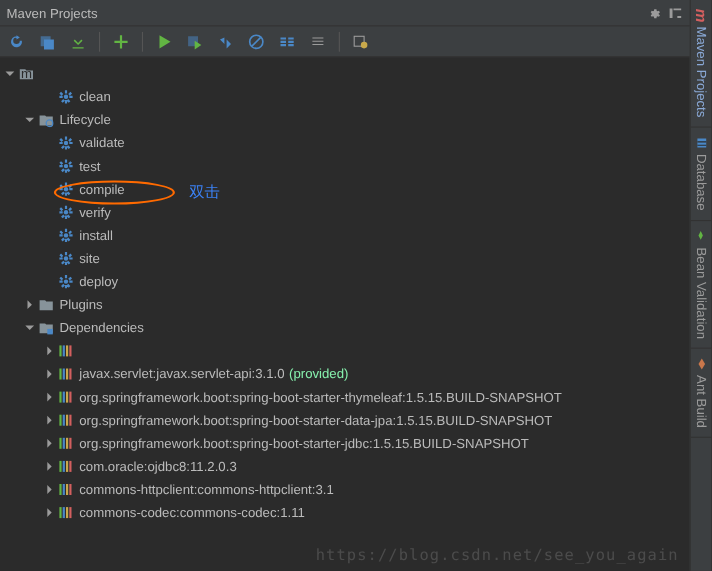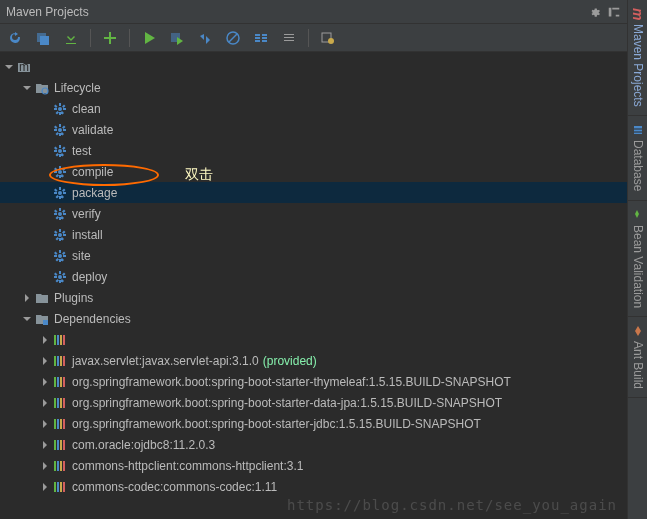--- a/index.html
+++ b/index.html
@@ -20,21 +20,21 @@
   .tree-row { display: flex; align-items: center; height: 21px; padding-left: 4px; cursor: pointer; white-space: nowrap; }
   .tree-row.selected { background: #0d293e; }
   .chevron { width: 14px; height: 14px; display: inline-flex; align-items: center; justify-content: center; flex-shrink:0;}
   .node-icon { width: 16px; height: 16px; display: inline-flex; align-items: center; justify-content: center; margin-right: 4px; flex-shrink:0;}
   .node-label { color: #bbbbbb; }
   .node-hint { color: #86efac; margin-left: 4px; }
   .indent-0 { padding-left: 2px; }
   .indent-1 { padding-left: 20px; }
   .indent-2 { padding-left: 38px; }
   .annotation-circle { position:absolute; border:2px solid #ff6a00; border-radius:50%/50%; width:110px; height:22px; left:49px; top:164px; pointer-events:none;}
-  .annotation-text { position:absolute; color:#fef9c3; font-size:14px; left:185px; top:166px; pointer-events:none; font-family: Liberation Mono, monospace;}
+  .annotation-text { position:absolute; color:#3b82f6; font-size:14px; left:172px; top:166px; pointer-events:none; font-family: Liberation Mono, monospace;}
   .watermark { position:absolute; bottom:6px; right:10px; color:#888; opacity:.35; font-family: monospace; font-size:14px; letter-spacing:1px; pointer-events:none;}
 </style>
 </head>
 <body>
 
 <div class="main">
   <div class="header">
     <span class="header-title">Maven Projects</span>
     <div class="header-icons">
       <svg width="14" height="14" viewBox="0 0 16 16">
@@ -119,20 +119,30 @@
           </svg>
         </span>
         <span class="node-icon">
           <svg width="14" height="14" viewBox="0 0 14 14">
             <path fill="#87939a" d="M1 3h5l1 1h6v8H1z"></path>
             <text x="7" y="11" font-size="7" fill="#2b2b2b" text-anchor="middle">m</text>
           </svg>
         </span>
         <span class="node-label"></span>
       </div>
+      <div class="tree-row indent-2">
+        <span class="chevron"></span>
+        <span class="node-icon">
+          <svg width="14" height="14" viewBox="0 0 14 14">
+            <circle cx="7" cy="7" r="2" fill="#4a88c7"></circle>
+            <path fill="#4a88c7" d="M6 1h2v3H6zM6 10h2v3H6zM1 6h3v2H1zM10 6h3v2h-3zM2.5 2.5l2 2-1.5 1.5-2-2zM9 9l2 2-1.5 1.5-2-2zM11 2.5l-2 2L10.5 6l2-2zM4.5 9l-2 2L4 12.5l2-2z"></path>
+          </svg>
+        </span>
+        <span class="node-label">clean</span>
+      </div>
       <div class="tree-row indent-1">
         <span class="chevron">
           <svg width="10" height="10" viewBox="0 0 10 10">
             <path fill="#9b9b9b" d="M1 3l4 4 4-4z"></path>
           </svg>
         </span>
         <span class="node-icon">
           <svg width="14" height="14" viewBox="0 0 14 14">
             <path fill="#87939a" d="M1 3h5l1 1h6v8H1z"></path>
             <circle cx="10" cy="10" r="3" fill="none" stroke="#4a88c7" stroke-width="1.2"></circle>
@@ -141,30 +151,20 @@
         <span class="node-label">Lifecycle</span>
       </div>
       <div class="tree-row indent-2">
         <span class="chevron"></span>
         <span class="node-icon">
           <svg width="14" height="14" viewBox="0 0 14 14">
             <circle cx="7" cy="7" r="2" fill="#4a88c7"></circle>
             <path fill="#4a88c7" d="M6 1h2v3H6zM6 10h2v3H6zM1 6h3v2H1zM10 6h3v2h-3zM2.5 2.5l2 2-1.5 1.5-2-2zM9 9l2 2-1.5 1.5-2-2zM11 2.5l-2 2L10.5 6l2-2zM4.5 9l-2 2L4 12.5l2-2z"></path>
           </svg>
         </span>
-        <span class="node-label">clean</span>
-      </div>
-      <div class="tree-row indent-2">
-        <span class="chevron"></span>
-        <span class="node-icon">
-          <svg width="14" height="14" viewBox="0 0 14 14">
-            <circle cx="7" cy="7" r="2" fill="#4a88c7"></circle>
-            <path fill="#4a88c7" d="M6 1h2v3H6zM6 10h2v3H6zM1 6h3v2H1zM10 6h3v2h-3zM2.5 2.5l2 2-1.5 1.5-2-2zM9 9l2 2-1.5 1.5-2-2zM11 2.5l-2 2L10.5 6l2-2zM4.5 9l-2 2L4 12.5l2-2z"></path>
-          </svg>
-        </span>
         <span class="node-label">validate</span>
       </div>
       <div class="tree-row indent-2">
         <span class="chevron"></span>
         <span class="node-icon">
           <svg width="14" height="14" viewBox="0 0 14 14">
             <circle cx="7" cy="7" r="2" fill="#4a88c7"></circle>
             <path fill="#4a88c7" d="M6 1h2v3H6zM6 10h2v3H6zM1 6h3v2H1zM10 6h3v2h-3zM2.5 2.5l2 2-1.5 1.5-2-2zM9 9l2 2-1.5 1.5-2-2zM11 2.5l-2 2L10.5 6l2-2zM4.5 9l-2 2L4 12.5l2-2z"></path>
           </svg>
         </span>
@@ -172,30 +172,20 @@
       </div>
       <div class="tree-row indent-2">
         <span class="chevron"></span>
         <span class="node-icon">
           <svg width="14" height="14" viewBox="0 0 14 14">
             <circle cx="7" cy="7" r="2" fill="#4a88c7"></circle>
             <path fill="#4a88c7" d="M6 1h2v3H6zM6 10h2v3H6zM1 6h3v2H1zM10 6h3v2h-3zM2.5 2.5l2 2-1.5 1.5-2-2zM9 9l2 2-1.5 1.5-2-2zM11 2.5l-2 2L10.5 6l2-2zM4.5 9l-2 2L4 12.5l2-2z"></path>
           </svg>
         </span>
         <span class="node-label">compile</span>
-      </div>
-      <div class="tree-row indent-2 selected">
-        <span class="chevron"></span>
-        <span class="node-icon">
-          <svg width="14" height="14" viewBox="0 0 14 14">
-            <circle cx="7" cy="7" r="2" fill="#4a88c7"></circle>
-            <path fill="#4a88c7" d="M6 1h2v3H6zM6 10h2v3H6zM1 6h3v2H1zM10 6h3v2h-3zM2.5 2.5l2 2-1.5 1.5-2-2zM9 9l2 2-1.5 1.5-2-2zM11 2.5l-2 2L10.5 6l2-2zM4.5 9l-2 2L4 12.5l2-2z"></path>
-          </svg>
-        </span>
-        <span class="node-label">package</span>
       </div>
       <div class="tree-row indent-2">
         <span class="chevron"></span>
         <span class="node-icon">
           <svg width="14" height="14" viewBox="0 0 14 14">
             <circle cx="7" cy="7" r="2" fill="#4a88c7"></circle>
             <path fill="#4a88c7" d="M6 1h2v3H6zM6 10h2v3H6zM1 6h3v2H1zM10 6h3v2h-3zM2.5 2.5l2 2-1.5 1.5-2-2zM9 9l2 2-1.5 1.5-2-2zM11 2.5l-2 2L10.5 6l2-2zM4.5 9l-2 2L4 12.5l2-2z"></path>
           </svg>
         </span>
         <span class="node-label">verify</span>

